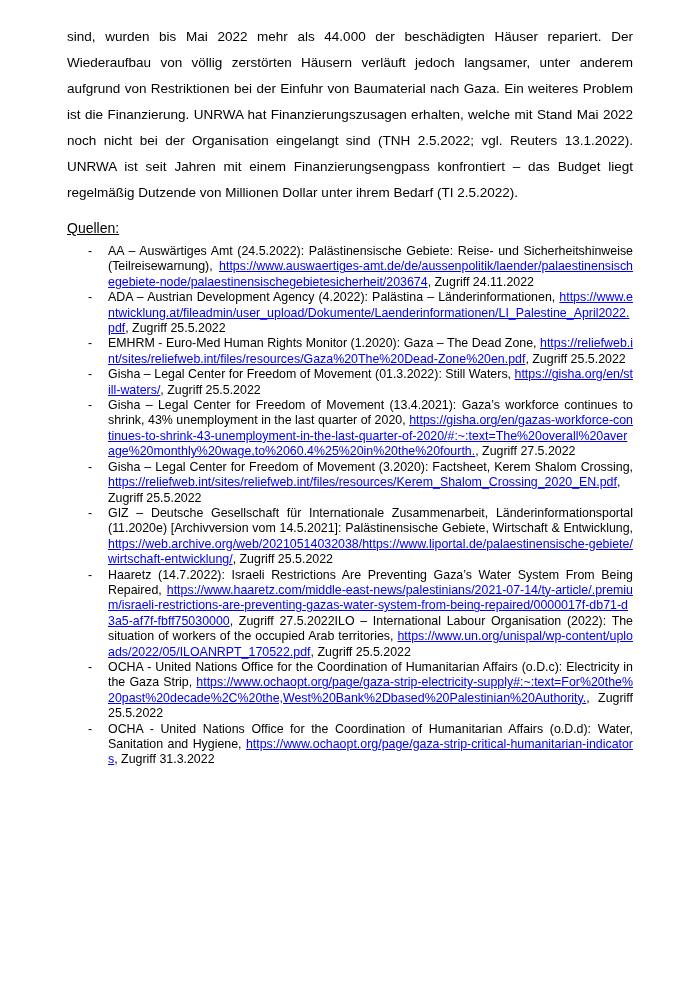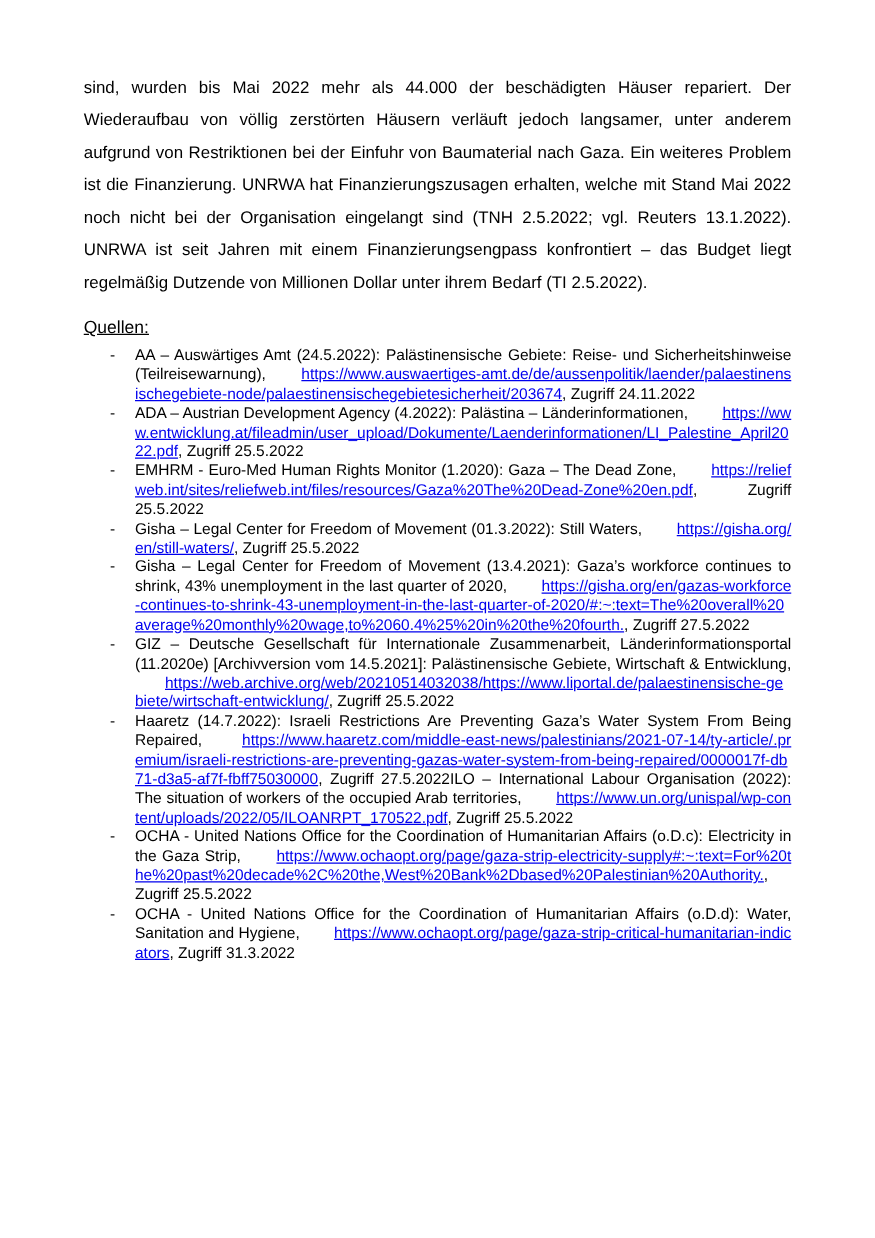--- a/index.html
+++ b/index.html
@@ -6,21 +6,21 @@
     margin: 0;
     padding: 0;
     background: #ffffff;
   }
   .page {
     position: relative;
     width: 700px;
     height: 990px;
     background: #ffffff;
     box-sizing: border-box;
-    padding: 57px 67px 0 67px;
+    padding: 24px 67px 0 67px;
     overflow: hidden;
     font-family: "Liberation Sans", sans-serif;
     color: #000000;
   }
   .body-par {
     margin: 0;
     font-size: 13.5px;
     line-height: 26px;
     text-align: justify;
   }
@@ -49,21 +49,20 @@
     content: "-";
     position: absolute;
     left: 21px;
     top: 0;
   }
   a.src-link {
     color: var(--link-color, #0000EE);
     text-decoration: underline;
     word-break: break-all;
     cursor: pointer;
-    margin-left: 24px;
   }
   .footer {
     position: absolute;
     left: 0;
     right: 0;
     bottom: 40px;
     text-align: center;
     font-size: 8.5px;
     line-height: 11px;
     color: #000000;
@@ -90,20 +89,21 @@
   <p class="sources-heading">
     <span class="u">Quellen:</span>
   </p>
 
   <ul class="sources">
       <li><span>AA – Auswärtiges Amt (24.5.2022): Palästinensische Gebiete: Reise- und Sicherheitshinweise (Teilreisewarnung), </span><a class="src-link" href="#">https://www.auswaertiges-amt.de/de/aussenpolitik/laender/palaestinensischegebiete-node/palaestinensischegebietesicherheit/203674</a><span>, Zugriff 24.11.2022</span></li>
       <li><span>ADA – Austrian Development Agency (4.2022): Palästina – Länderinformationen, </span><a class="src-link" href="#">https://www.entwicklung.at/fileadmin/user_upload/Dokumente/Laenderinformationen/LI_Palestine_April2022.pdf</a><span>, Zugriff 25.5.2022</span></li>
       <li><span>EMHRM - Euro-Med Human Rights Monitor (1.2020): Gaza – The Dead Zone, </span><a class="src-link" href="#">https://reliefweb.int/sites/reliefweb.int/files/resources/Gaza%20The%20Dead-Zone%20en.pdf</a><span>, Zugriff 25.5.2022</span></li>
       <li><span>Gisha – Legal Center for Freedom of Movement (01.3.2022): Still Waters, </span><a class="src-link" href="#">https://gisha.org/en/still-waters/</a><span>, Zugriff 25.5.2022</span></li>
       <li><span>Gisha – Legal Center for Freedom of Movement (13.4.2021): Gaza’s workforce continues to shrink, 43% unemployment in the last quarter of 2020, </span><a class="src-link" href="#">https://gisha.org/en/gazas-workforce-continues-to-shrink-43-unemployment-in-the-last-quarter-of-2020/#:~:text=The%20overall%20average%20monthly%20wage,to%2060.4%25%20in%20the%20fourth.</a><span>, Zugriff 27.5.2022</span></li>
+      <li><span>Gisha – Legal Center for Freedom of Movement (3.2020): Factsheet, Kerem Shalom Crossing, </span><a class="src-link" href="#">https://reliefweb.int/sites/reliefweb.int/files/resources/Kerem_Shalom_Crossing_2020_EN.pdf</a><span>, Zugriff 25.5.2022</span></li>
       <li><span>GIZ – Deutsche Gesellschaft für Internationale Zusammenarbeit, Länderinformationsportal (11.2020e) [Archivversion vom 14.5.2021]: Palästinensische Gebiete, Wirtschaft &amp; Entwicklung, </span><a class="src-link" href="#">https://web.archive.org/web/20210514032038/https://www.liportal.de/palaestinensische-gebiete/wirtschaft-entwicklung/</a><span>, Zugriff 25.5.2022</span></li>
       <li><span>Haaretz (14.7.2022): Israeli Restrictions Are Preventing Gaza’s Water System From Being Repaired, </span><a class="src-link" href="#">https://www.haaretz.com/middle-east-news/palestinians/2021-07-14/ty-article/.premium/israeli-restrictions-are-preventing-gazas-water-system-from-being-repaired/0000017f-db71-d3a5-af7f-fbff75030000</a><span>, Zugriff 27.5.2022ILO – International Labour Organisation (2022): The situation of workers of the occupied Arab territories, </span><a class="src-link" href="#">https://www.un.org/unispal/wp-content/uploads/2022/05/ILOANRPT_170522.pdf</a><span>, Zugriff 25.5.2022</span></li>
       <li><span>OCHA - United Nations Office for the Coordination of Humanitarian Affairs (o.D.c): Electricity in the Gaza Strip, </span><a class="src-link" href="#">https://www.ochaopt.org/page/gaza-strip-electricity-supply#:~:text=For%20the%20past%20decade%2C%20the,West%20Bank%2Dbased%20Palestinian%20Authority.</a><span>, Zugriff 25.5.2022</span></li>
       <li><span>OCHA - United Nations Office for the Coordination of Humanitarian Affairs (o.D.d): Water, Sanitation and Hygiene, </span><a class="src-link" href="#">https://www.ochaopt.org/page/gaza-strip-critical-humanitarian-indicators</a><span>, Zugriff 31.3.2022</span></li>
     </ul>
 
 
 </div>
 
 </body></html>

